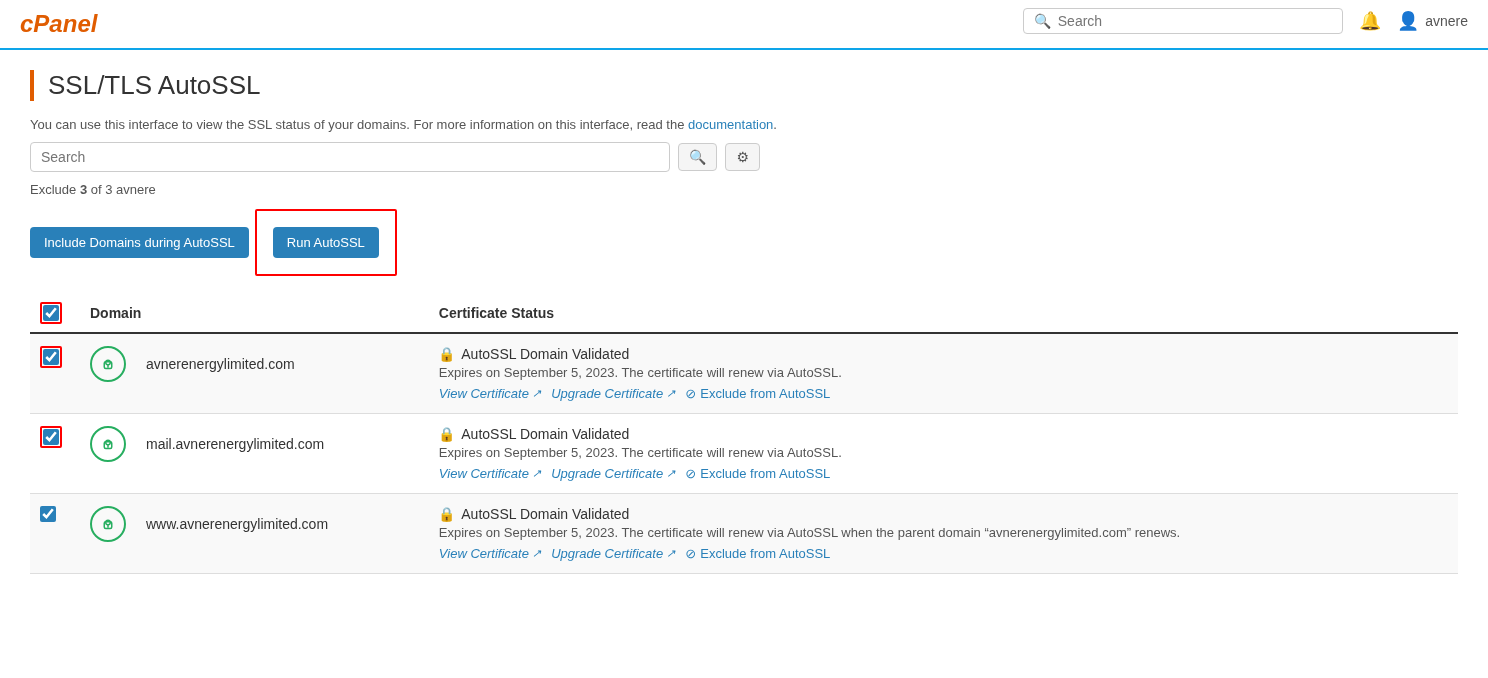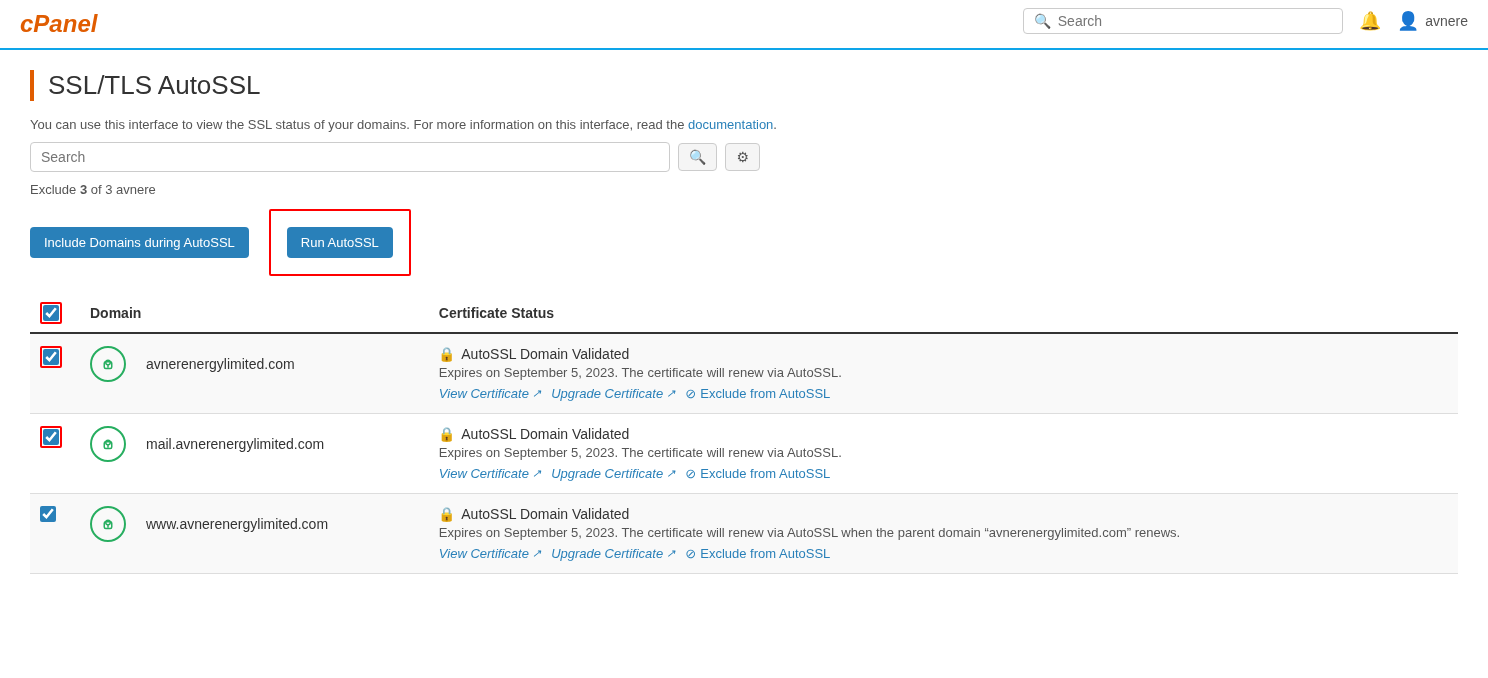--- a/index.html
+++ b/index.html
@@ -94,21 +94,21 @@
       font-size: 13px;
       color: #555;
       margin-bottom: 12px;
     }
     .showing-text strong { font-weight: bold; }
 
     
     .action-buttons {
       display: flex;
       align-items: center;
-      gap: 20px;
+      gap: 6px;
       margin-bottom: 18px;
     }
     .btn-blue {
       background: #2980b9;
       color: #fff;
       border: none;
       border-radius: 4px;
       padding: 8px 14px;
       font-size: 13px;
       cursor: pointer;

